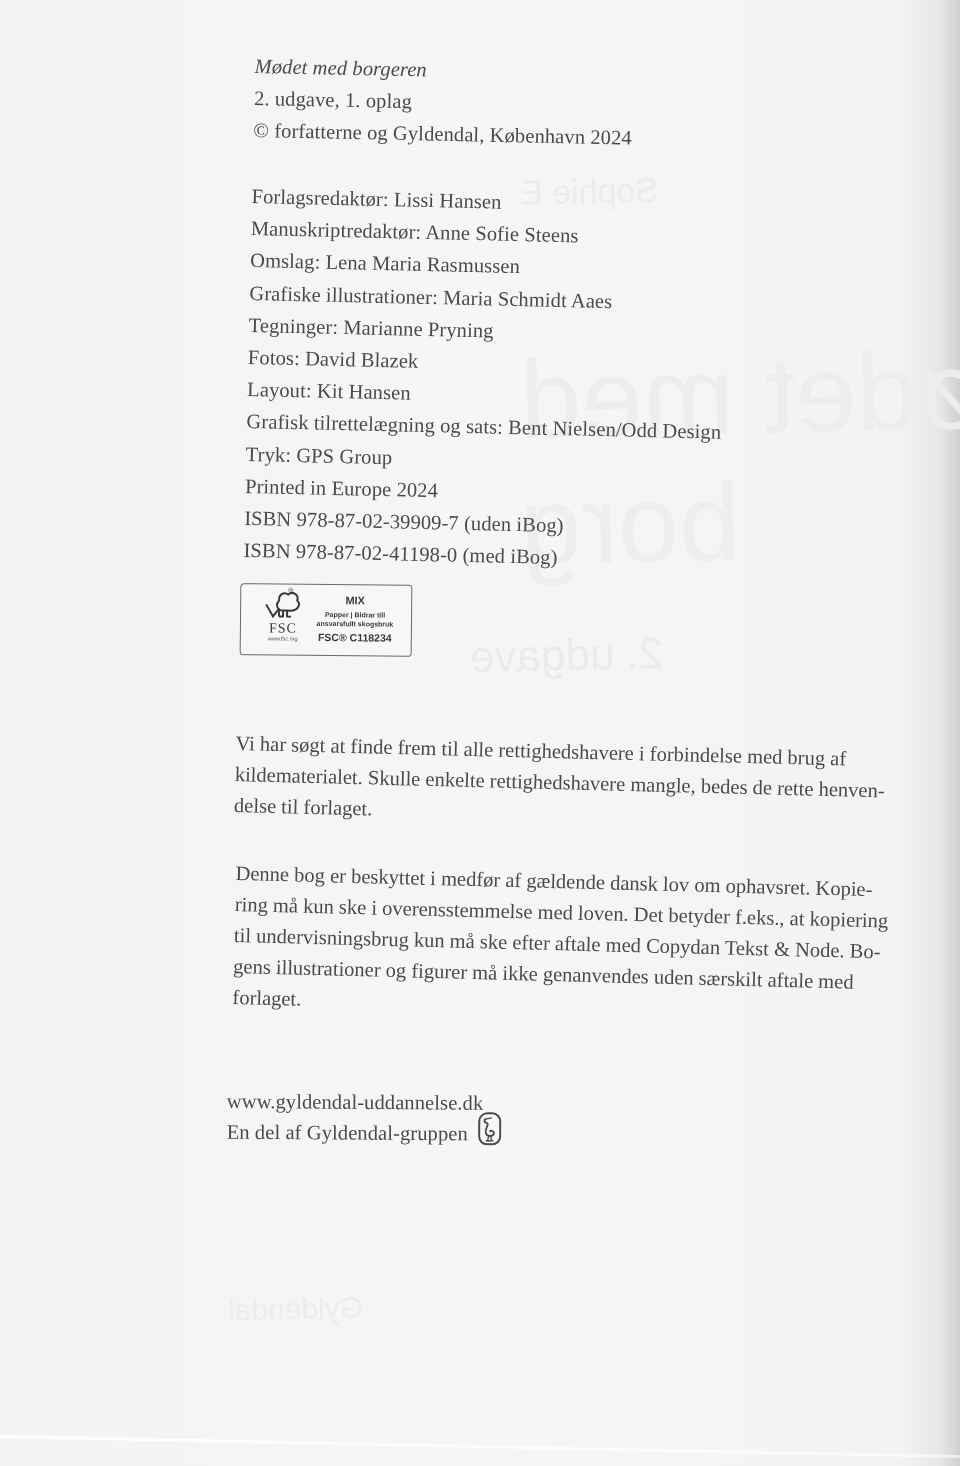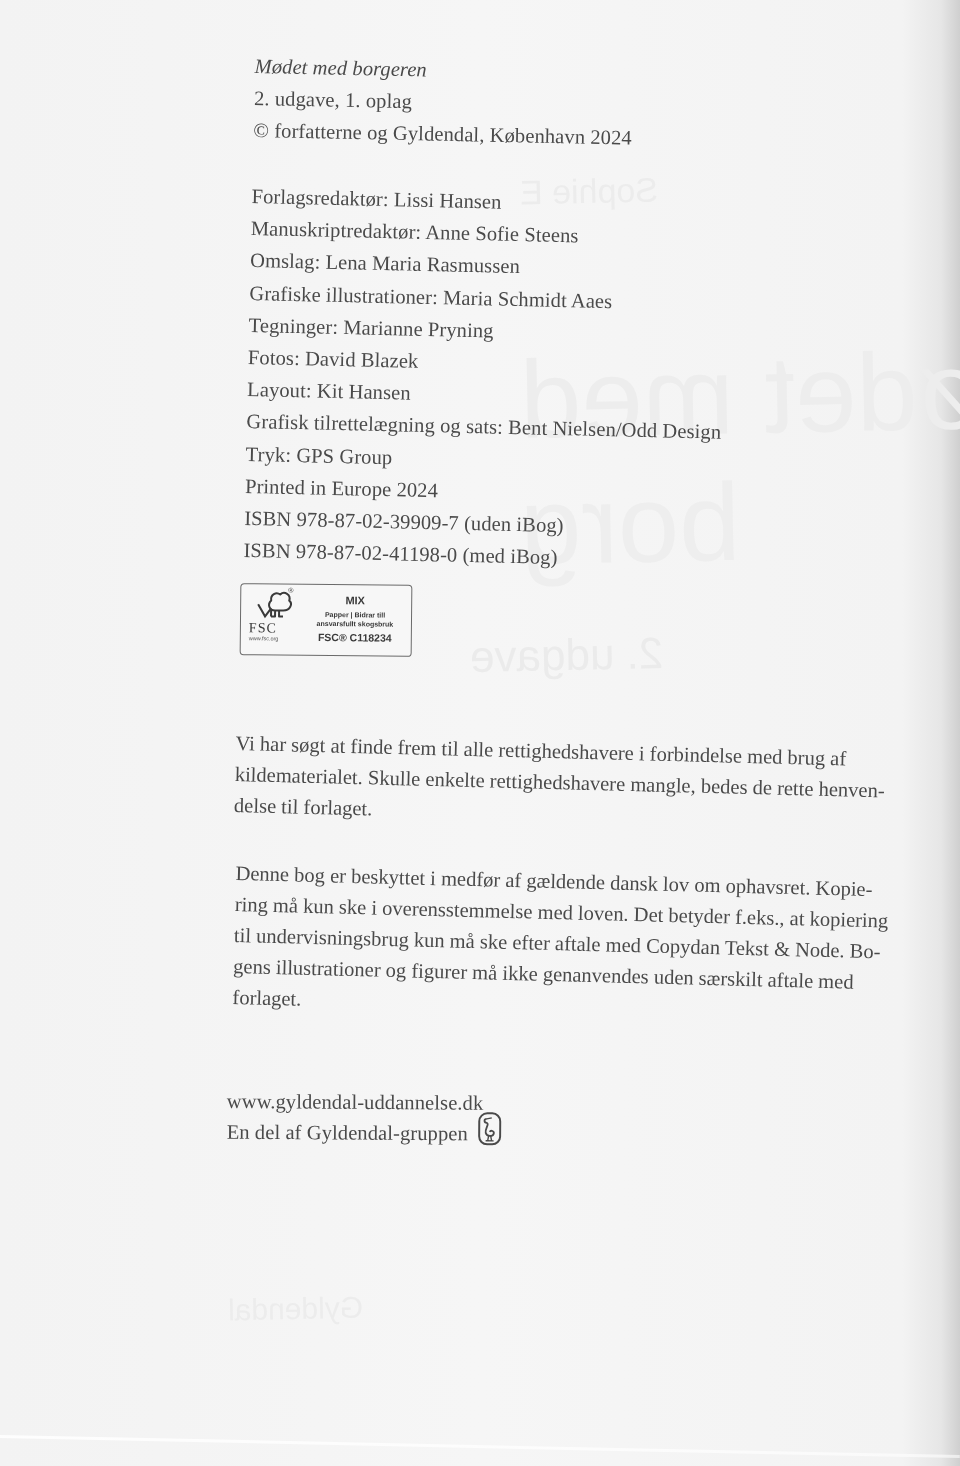--- a/index.html
+++ b/index.html
@@ -68,23 +68,23 @@
       height: 70px;
       border: 1.5px solid #6a6a6a;
       border-radius: 4px;
       background: #f7f7f7;
       transform: rotate(0.6deg);
       font-family: "Liberation Sans", "DejaVu Sans", sans-serif;
       color: #3a3a3a;
     }
     .fsc-logo {
       position: absolute;
-      left: 8px; top: 2px;
+      left: 16px; top: 2px;
       width: 52px; height: 64px;
-      text-align: left;
+      text-align: center;
     }
     .fsc-logo svg { display: block; margin: 0 auto; }
     .fsc-mark {
       font-family: "Liberation Serif", "DejaVu Serif", serif;
       font-size: 14px;
       line-height: 14px;
       letter-spacing: 1px;
       margin-top: -1px;
     }
     .fsc-url {

